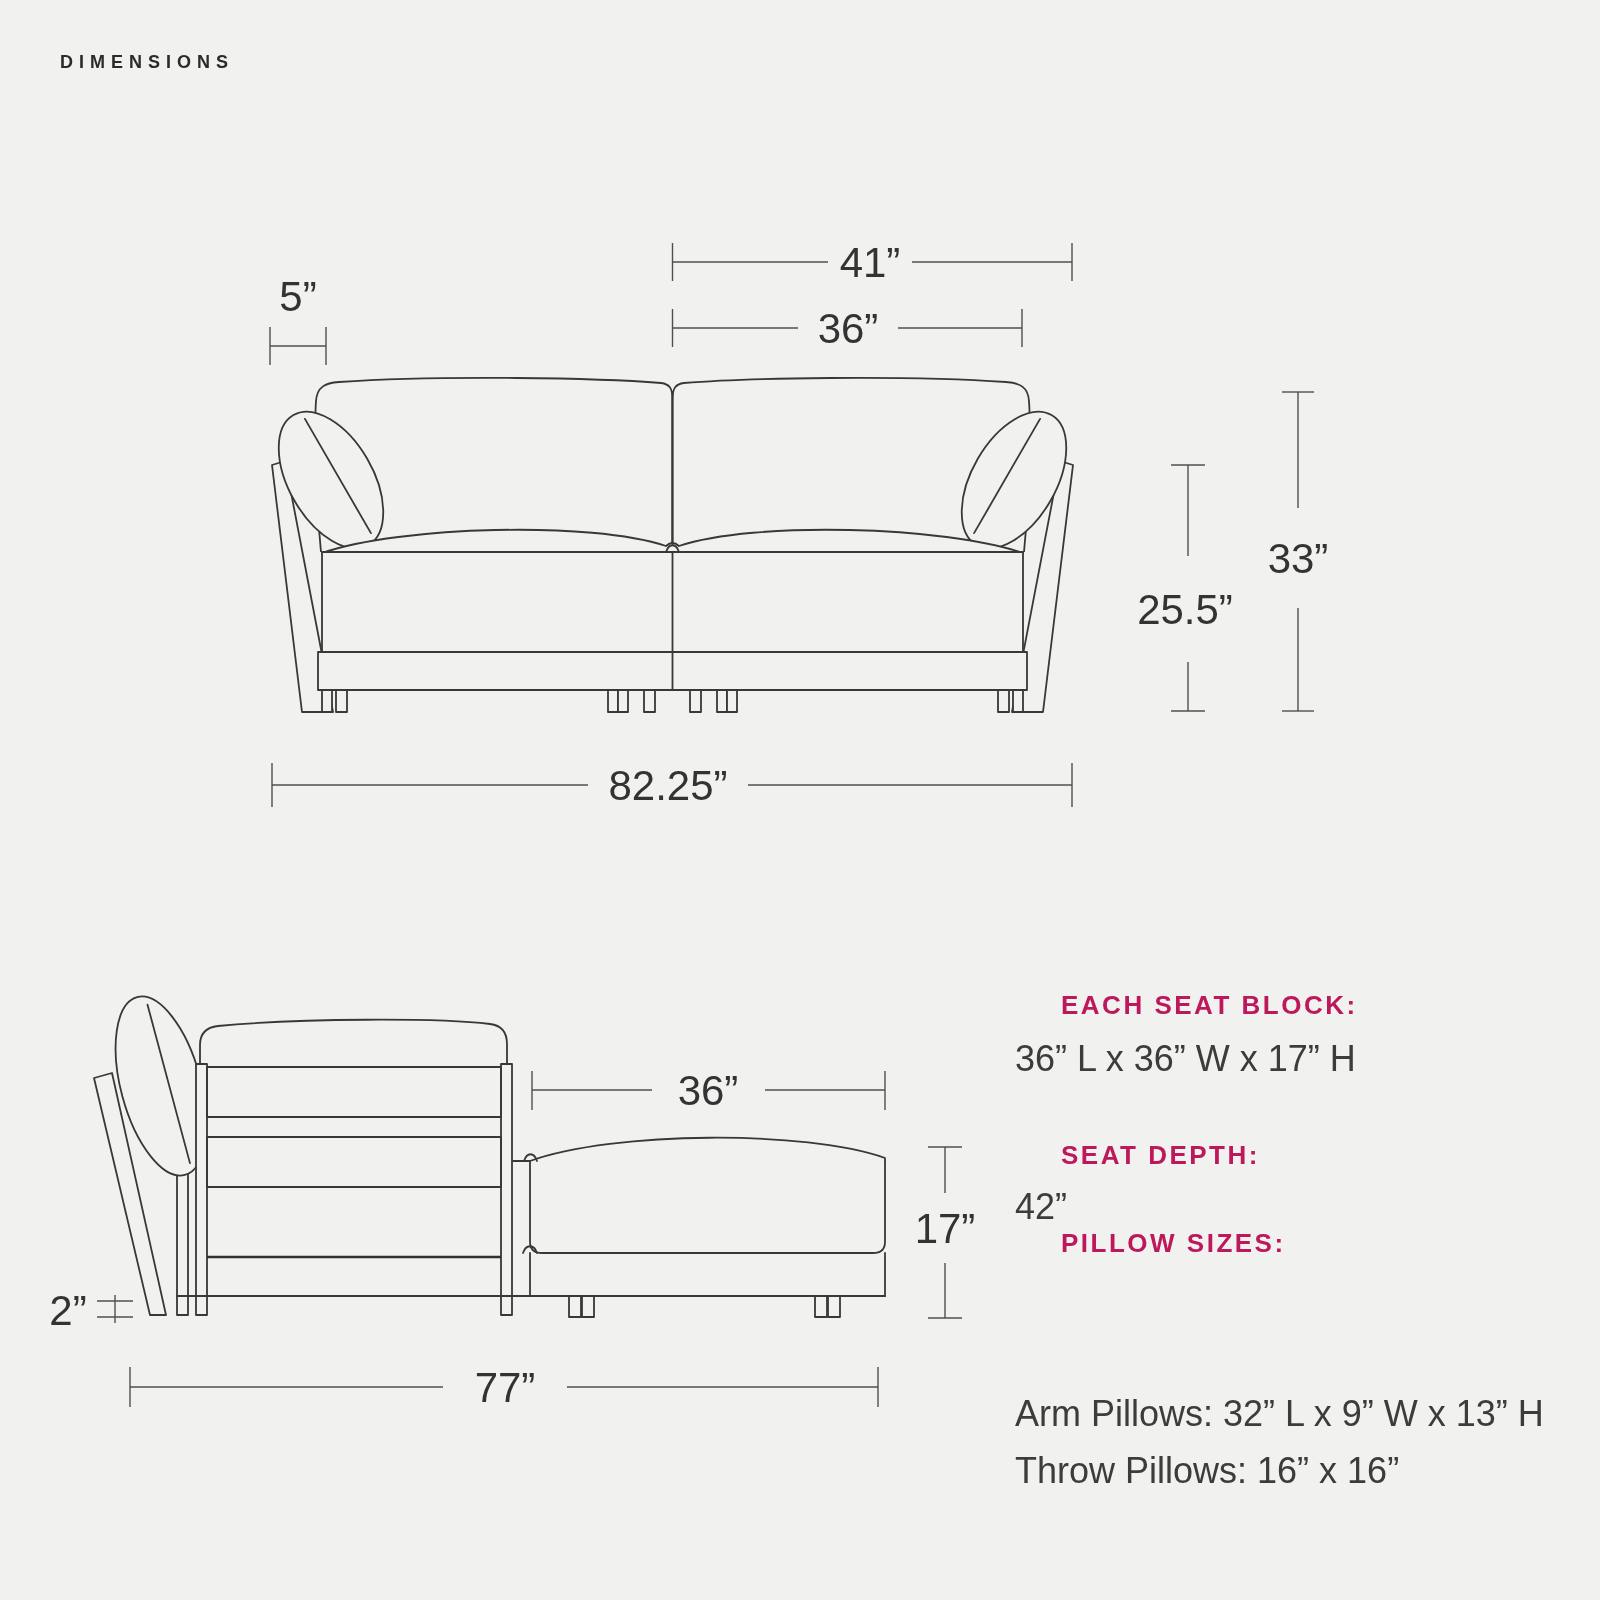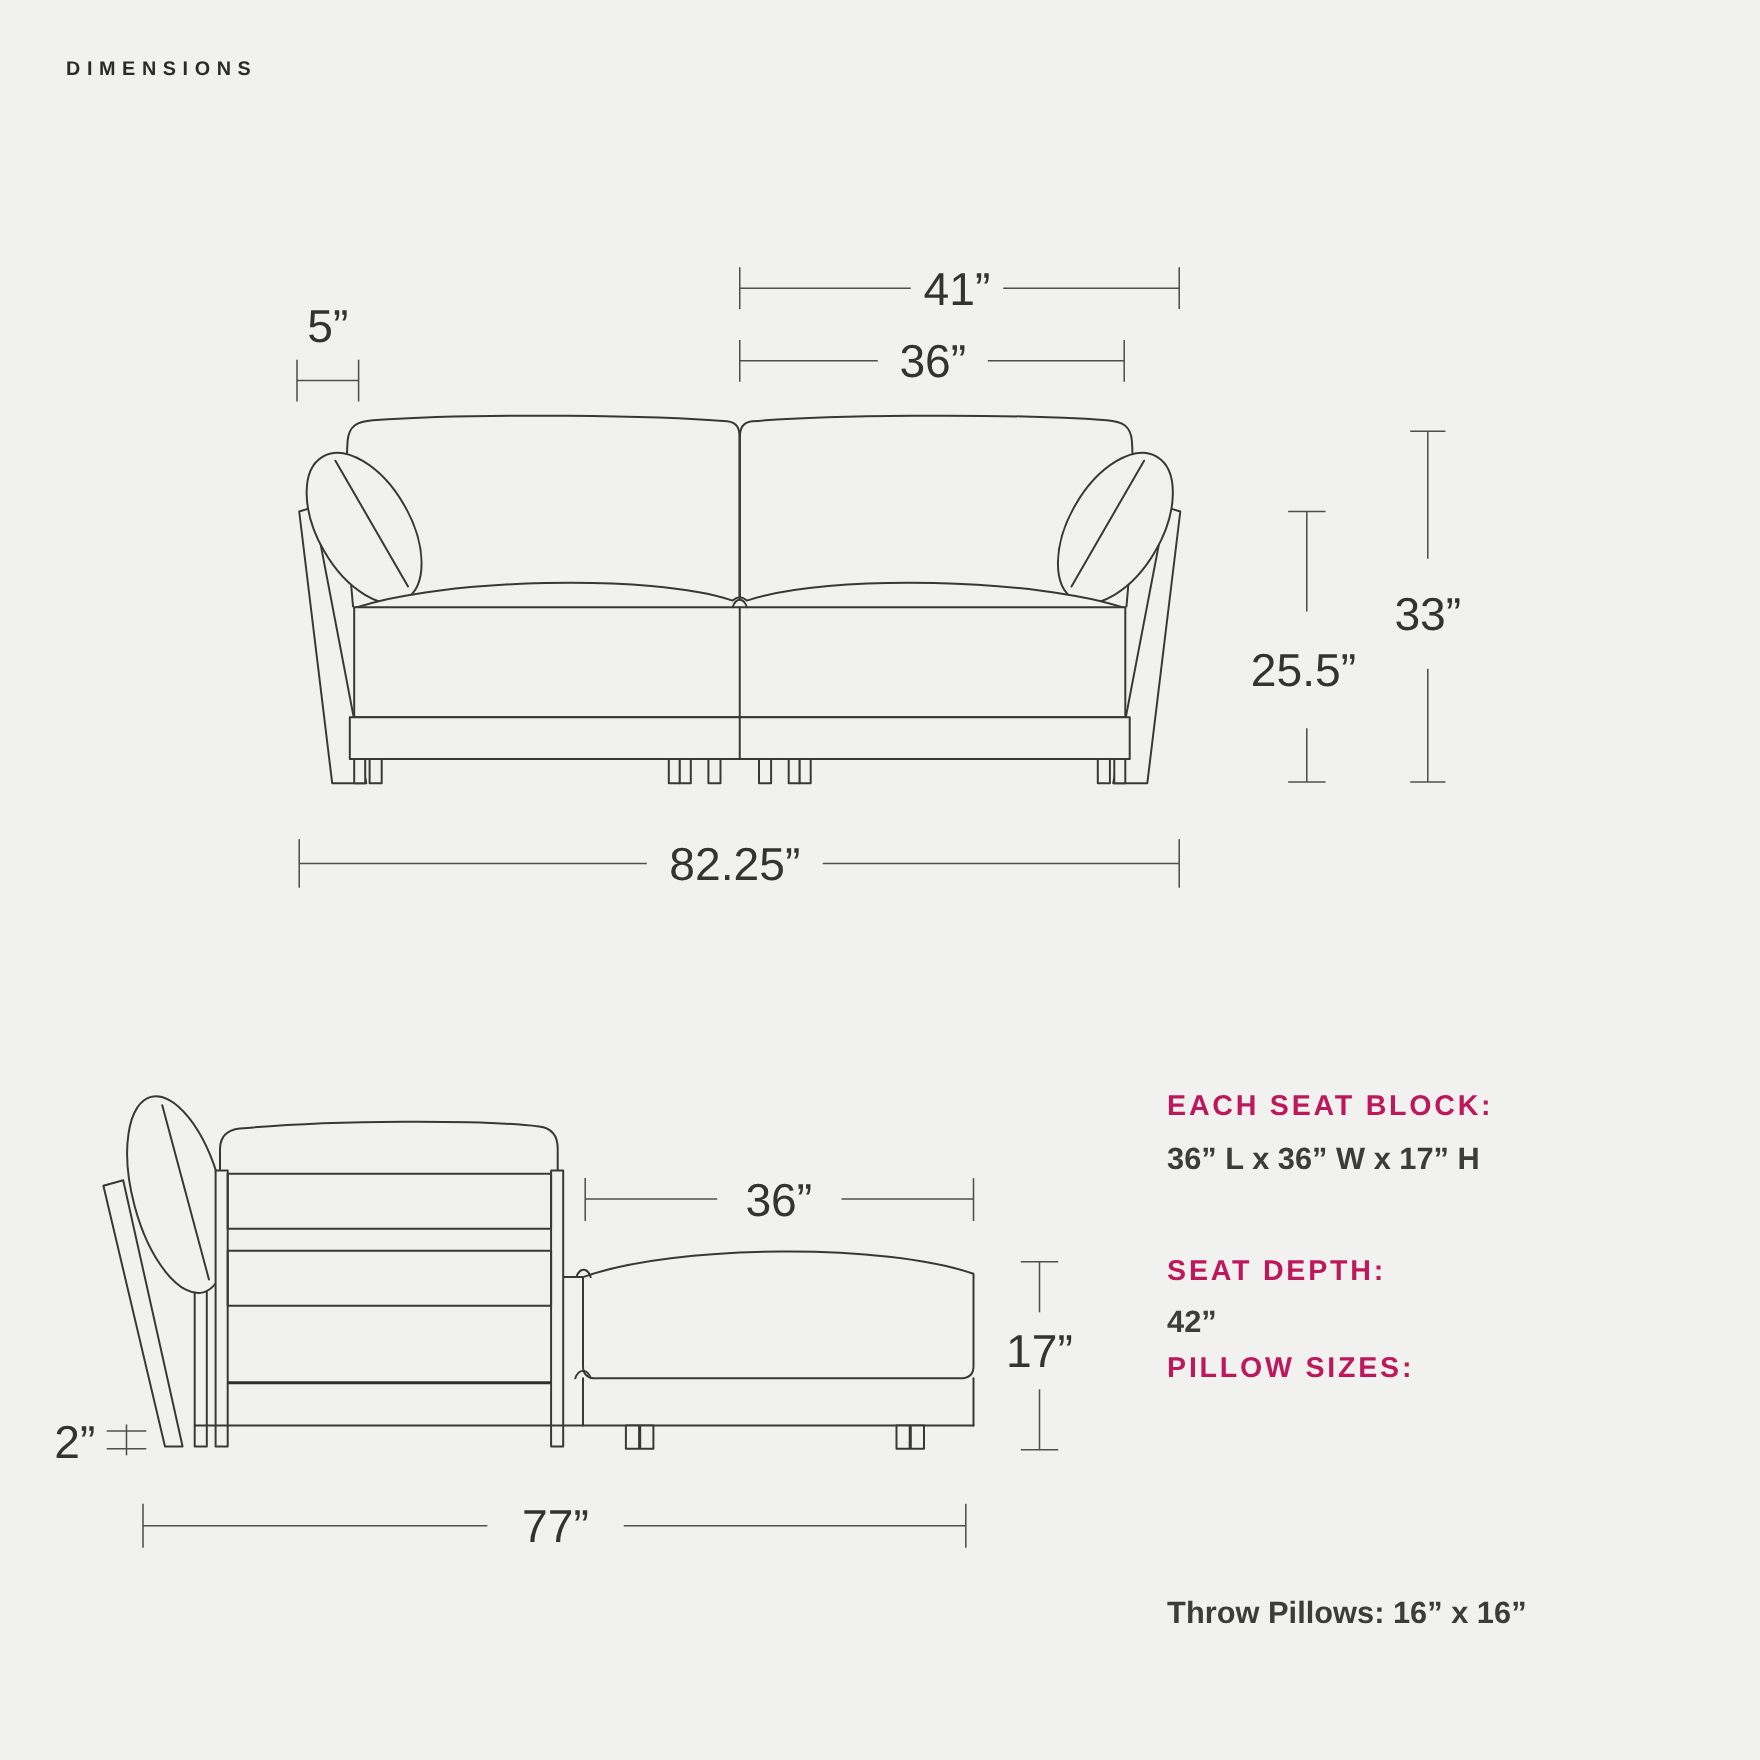--- a/index.html
+++ b/index.html
@@ -10,22 +10,22 @@
   .art-svg{position:absolute;left:0;top:0;}
   .page-title{
     position:absolute;left:60px;top:52px;
     font-size:18px;font-weight:700;letter-spacing:6px;color:#2b2b2b;
   }
   .spec-heading{
     position:absolute;left:1061px;
     font-size:26px;font-weight:700;letter-spacing:2.5px;color:#be185d;white-space:nowrap;
   }
   .spec-value{
-    position:absolute;left:1061px;
-    font-size:28px;font-weight:700;color:#3c3c3c;white-space:nowrap;
+    position:absolute;left:1015px;
+    font-size:36px;font-weight:400;color:#3c3c3c;white-space:nowrap;
   }
   .dimtext{
     font-family:"Liberation Sans", sans-serif;
     font-size:42px;fill:#333333;font-weight:400;
   }
   .ink{stroke:#383838;stroke-width:1.8;stroke-linejoin:round;stroke-linecap:round;fill:none;}
   .ink-fill{stroke:#383838;stroke-width:1.8;stroke-linejoin:round;fill:#f1f1ef;}
   .ink-heavy{stroke:#2f2f2f;stroke-width:2.6;fill:none;}
   .dim{stroke:#4f4f4f;stroke-width:1.4;fill:none;}
 </style>
@@ -197,15 +197,16 @@
     </g>
   </svg>
 
   <div class="spec-heading" style="top:990px">EACH SEAT BLOCK:</div>
   <div class="spec-value" style="top:1038px">36” L x 36” W x 17” H</div>
 
   <div class="spec-heading" style="top:1140px">SEAT DEPTH:</div>
   <div class="spec-value" style="top:1186px">42”</div>
 
   <div class="spec-heading" style="top:1228px">PILLOW SIZES:</div>
+  <div class="spec-value" style="top:1393px">Arm Pillows: 32” L x 9” W x 13” H</div>
   <div class="spec-value" style="top:1450px">Throw Pillows: 16” x 16”</div>
 
 </div>
 
 </body></html>

